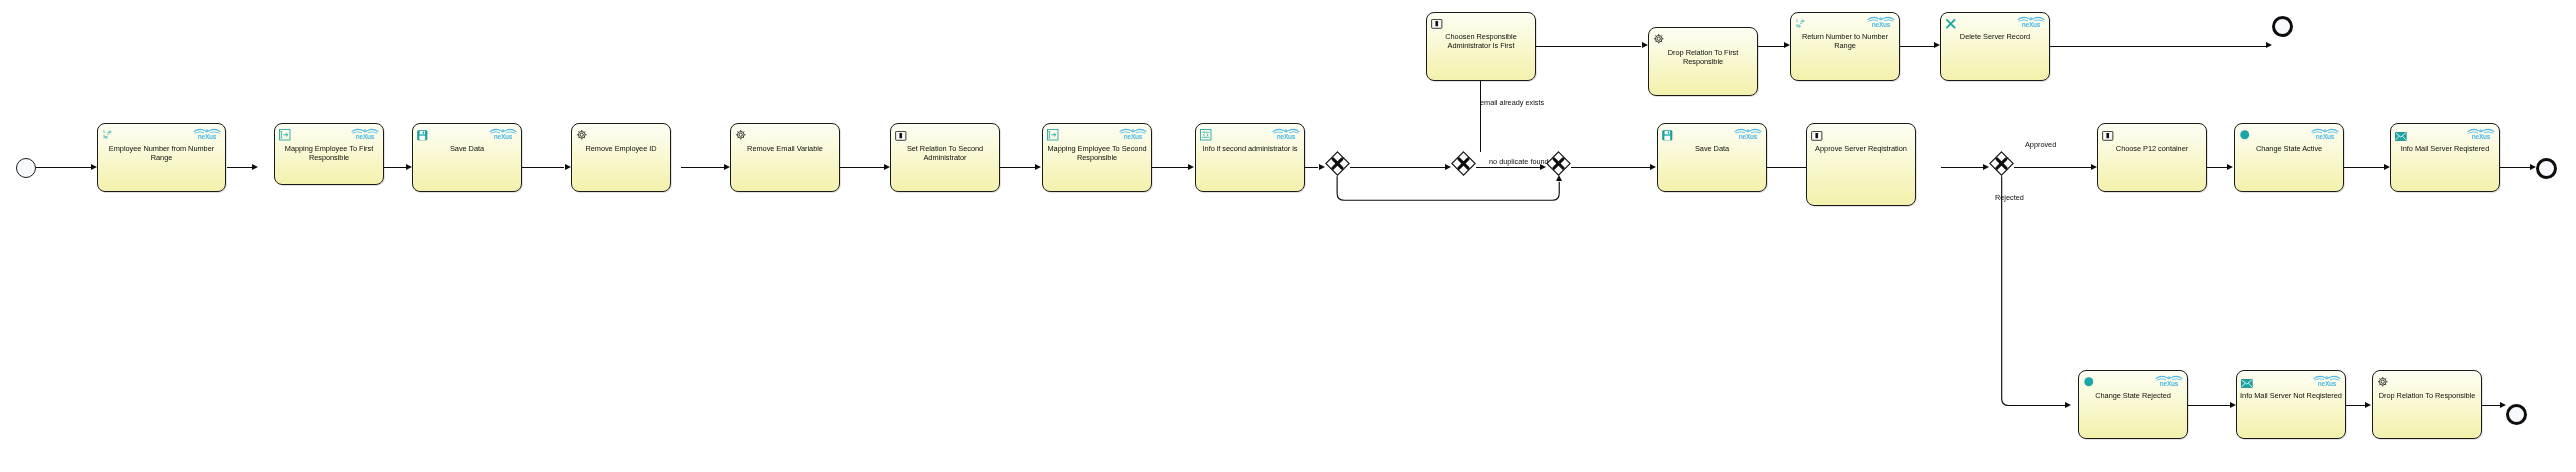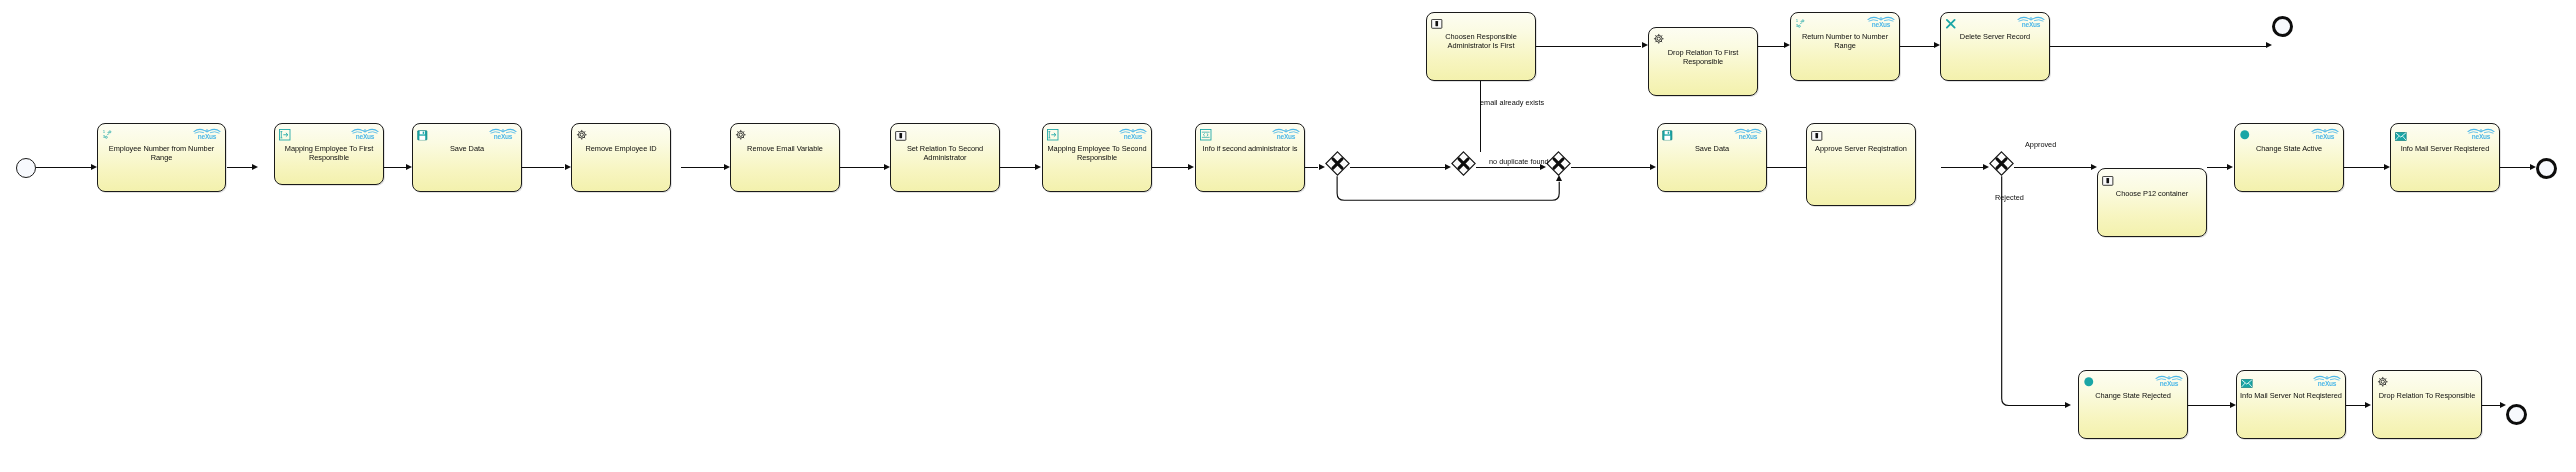--- a/index.html
+++ b/index.html
@@ -375,21 +375,21 @@
       <div class="task-label">Save Data</div>
     </div>
       <div class="task" style="left:1766px; top:123px; width:110px; height:83px;margin-left:40px;">
       <span class="task-icon"><svg viewBox="0 0 16 14" width="11.5" height="9.7">
             <rect x="0.6" y="0.6" width="14.8" height="12.8" rx="1" fill="#fafafa" stroke="#111" stroke-width="1.2"></rect>
         <rect x="6.1" y="3" width="3.8" height="7.4" rx="0.6" fill="#111"></rect>
           </svg></span>
 
       <div class="task-label">Approve Server Reqistration</div>
     </div>
-      <div class="task" style="left:2097px; top:123px; width:110px; height:69px;margin-top:45px;">
+      <div class="task" style="left:2097px; top:123px; width:110px; height:69px;">
       <span class="task-icon"><svg viewBox="0 0 16 14" width="11.5" height="9.7">
             <rect x="0.6" y="0.6" width="14.8" height="12.8" rx="1" fill="#fafafa" stroke="#111" stroke-width="1.2"></rect>
         <rect x="6.1" y="3" width="3.8" height="7.4" rx="0.6" fill="#111"></rect>
           </svg></span>
 
       <div class="task-label">Choose P12 container</div>
     </div>
       <div class="task" style="left:2234px; top:123px; width:110px; height:69px;">
       <span class="task-icon"><svg viewBox="0 0 16 16" width="11.5" height="11.5">
             <circle cx="8" cy="8" r="6.2" fill="#1aa6a6"></circle>

